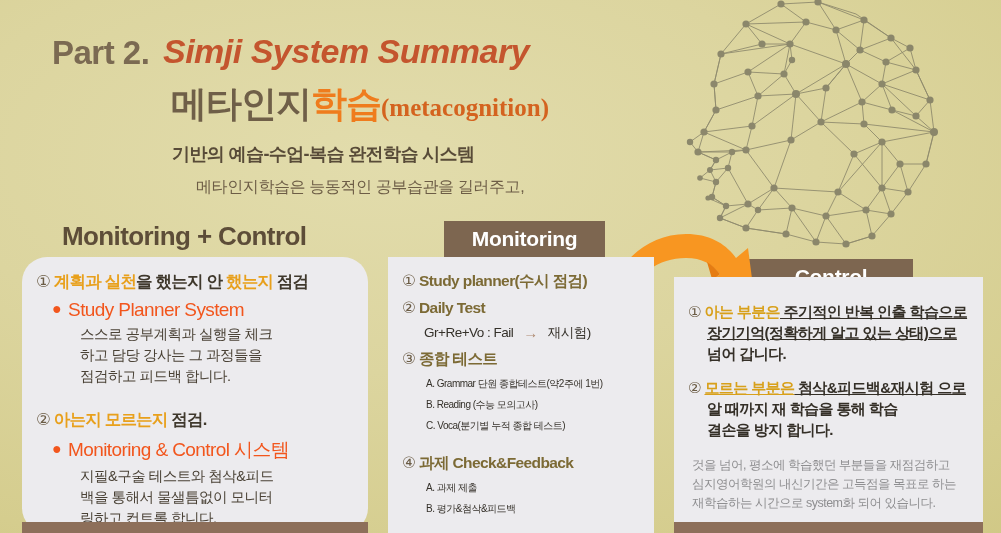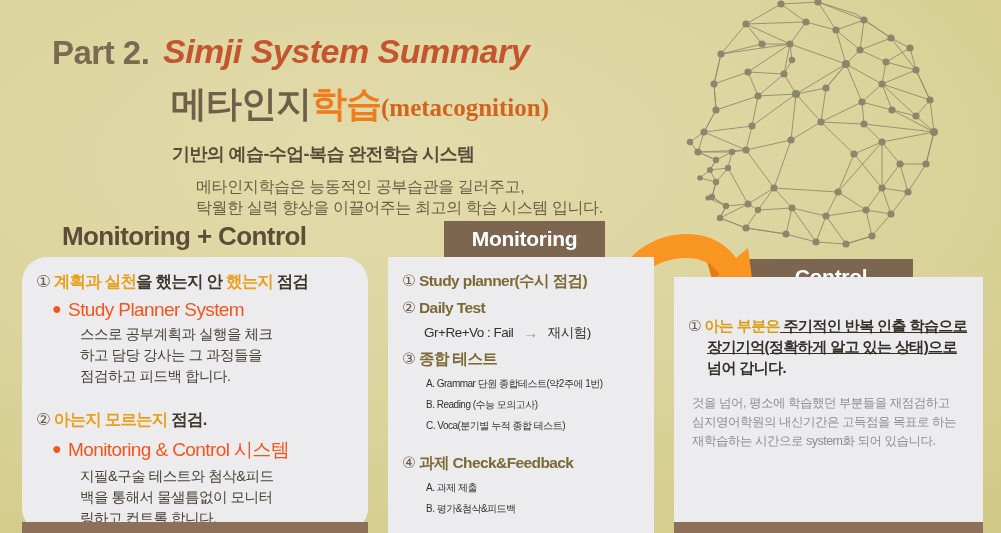--- a/index.html
+++ b/index.html
@@ -358,21 +358,20 @@
     </g>
   </svg>
 
   <div id="title-block">
     <div class="t-part">Part 2.</div>
     <div class="t-simji">Simji System Summary</div>
     <div class="t-meta"><span>메타인지</span><span class="hl">학습</span><span class="paren">(metacognition)</span></div>
     <div class="t-sub1">기반의 예습-수업-복습 완전학습 시스템</div>
     <div class="t-sub2">
       <div>메타인지학습은 능동적인 공부습관을 길러주고,</div>
-      <div>탁월한 실력 향상을 이끌어주는 최고의 학습 시스템 입니다.</div>
     </div>
   </div>
 
   <div id="left-heading">Monitoring + Control</div>
 
   <div class="chip" id="chip-monitoring">Monitoring</div>
   <div class="chip" id="chip-control">Control</div>
 
   <svg id="arrow" viewBox="0 0 170 112" aria-hidden="true">
     <path d="M4 74 C8 40 40 12 78 12 C102 12 118 22 128 36 L140 26 L146 72 L100 62 L112 52 C104 42 94 36 78 36 C50 36 28 52 22 78 Z" fill="#f89621"></path>
@@ -428,24 +427,25 @@
       <p class="m-num"><span class="circ">④</span> <span>과제 Check&amp;Feedback</span></p>
 
       <p class="m-item">A. 과제 제출</p>
       <p class="m-item">B. 평가&amp;첨삭&amp;피드백</p>
 
     </div>
     <div class="footbar"></div>
   </div>
 
   <div class="panel" id="panel-right">
-    <div class="panel-inner" style="padding-top:38px;">
+    <div class="panel-inner" style="padding-top:24px;">
 
       <p class="r-num"><span class="circ">①</span> <span class="ol">아는 부분은</span><span class="u"> 주기적인 반복 인출 학습으로</span><br><span class="u">장기기억(정확하게 알고 있는 상태)으로</span><br><span>넘어 갑니다.</span></p>
 
+      <p class="r-num"><span class="circ">②</span> <span class="ol u">모르는 부분은</span><span class="u"> 첨삭&amp;피드백&amp;재시험 으로</span><br><span>알 때까지 재 학습을 통해 학습</span><br><span>결손을 방지 합니다.</span></p>
 
       <div class="r-note">
         <div>것을 넘어, 평소에 학습했던 부분들을 재점검하고</div>
         <div>심지영어학원의 내신기간은 고득점을 목표로 하는</div>
         <div>재학습하는 시간으로 system화 되어 있습니다.</div>
       </div>
 
     </div>
     <div class="footbar"></div>
   </div>

